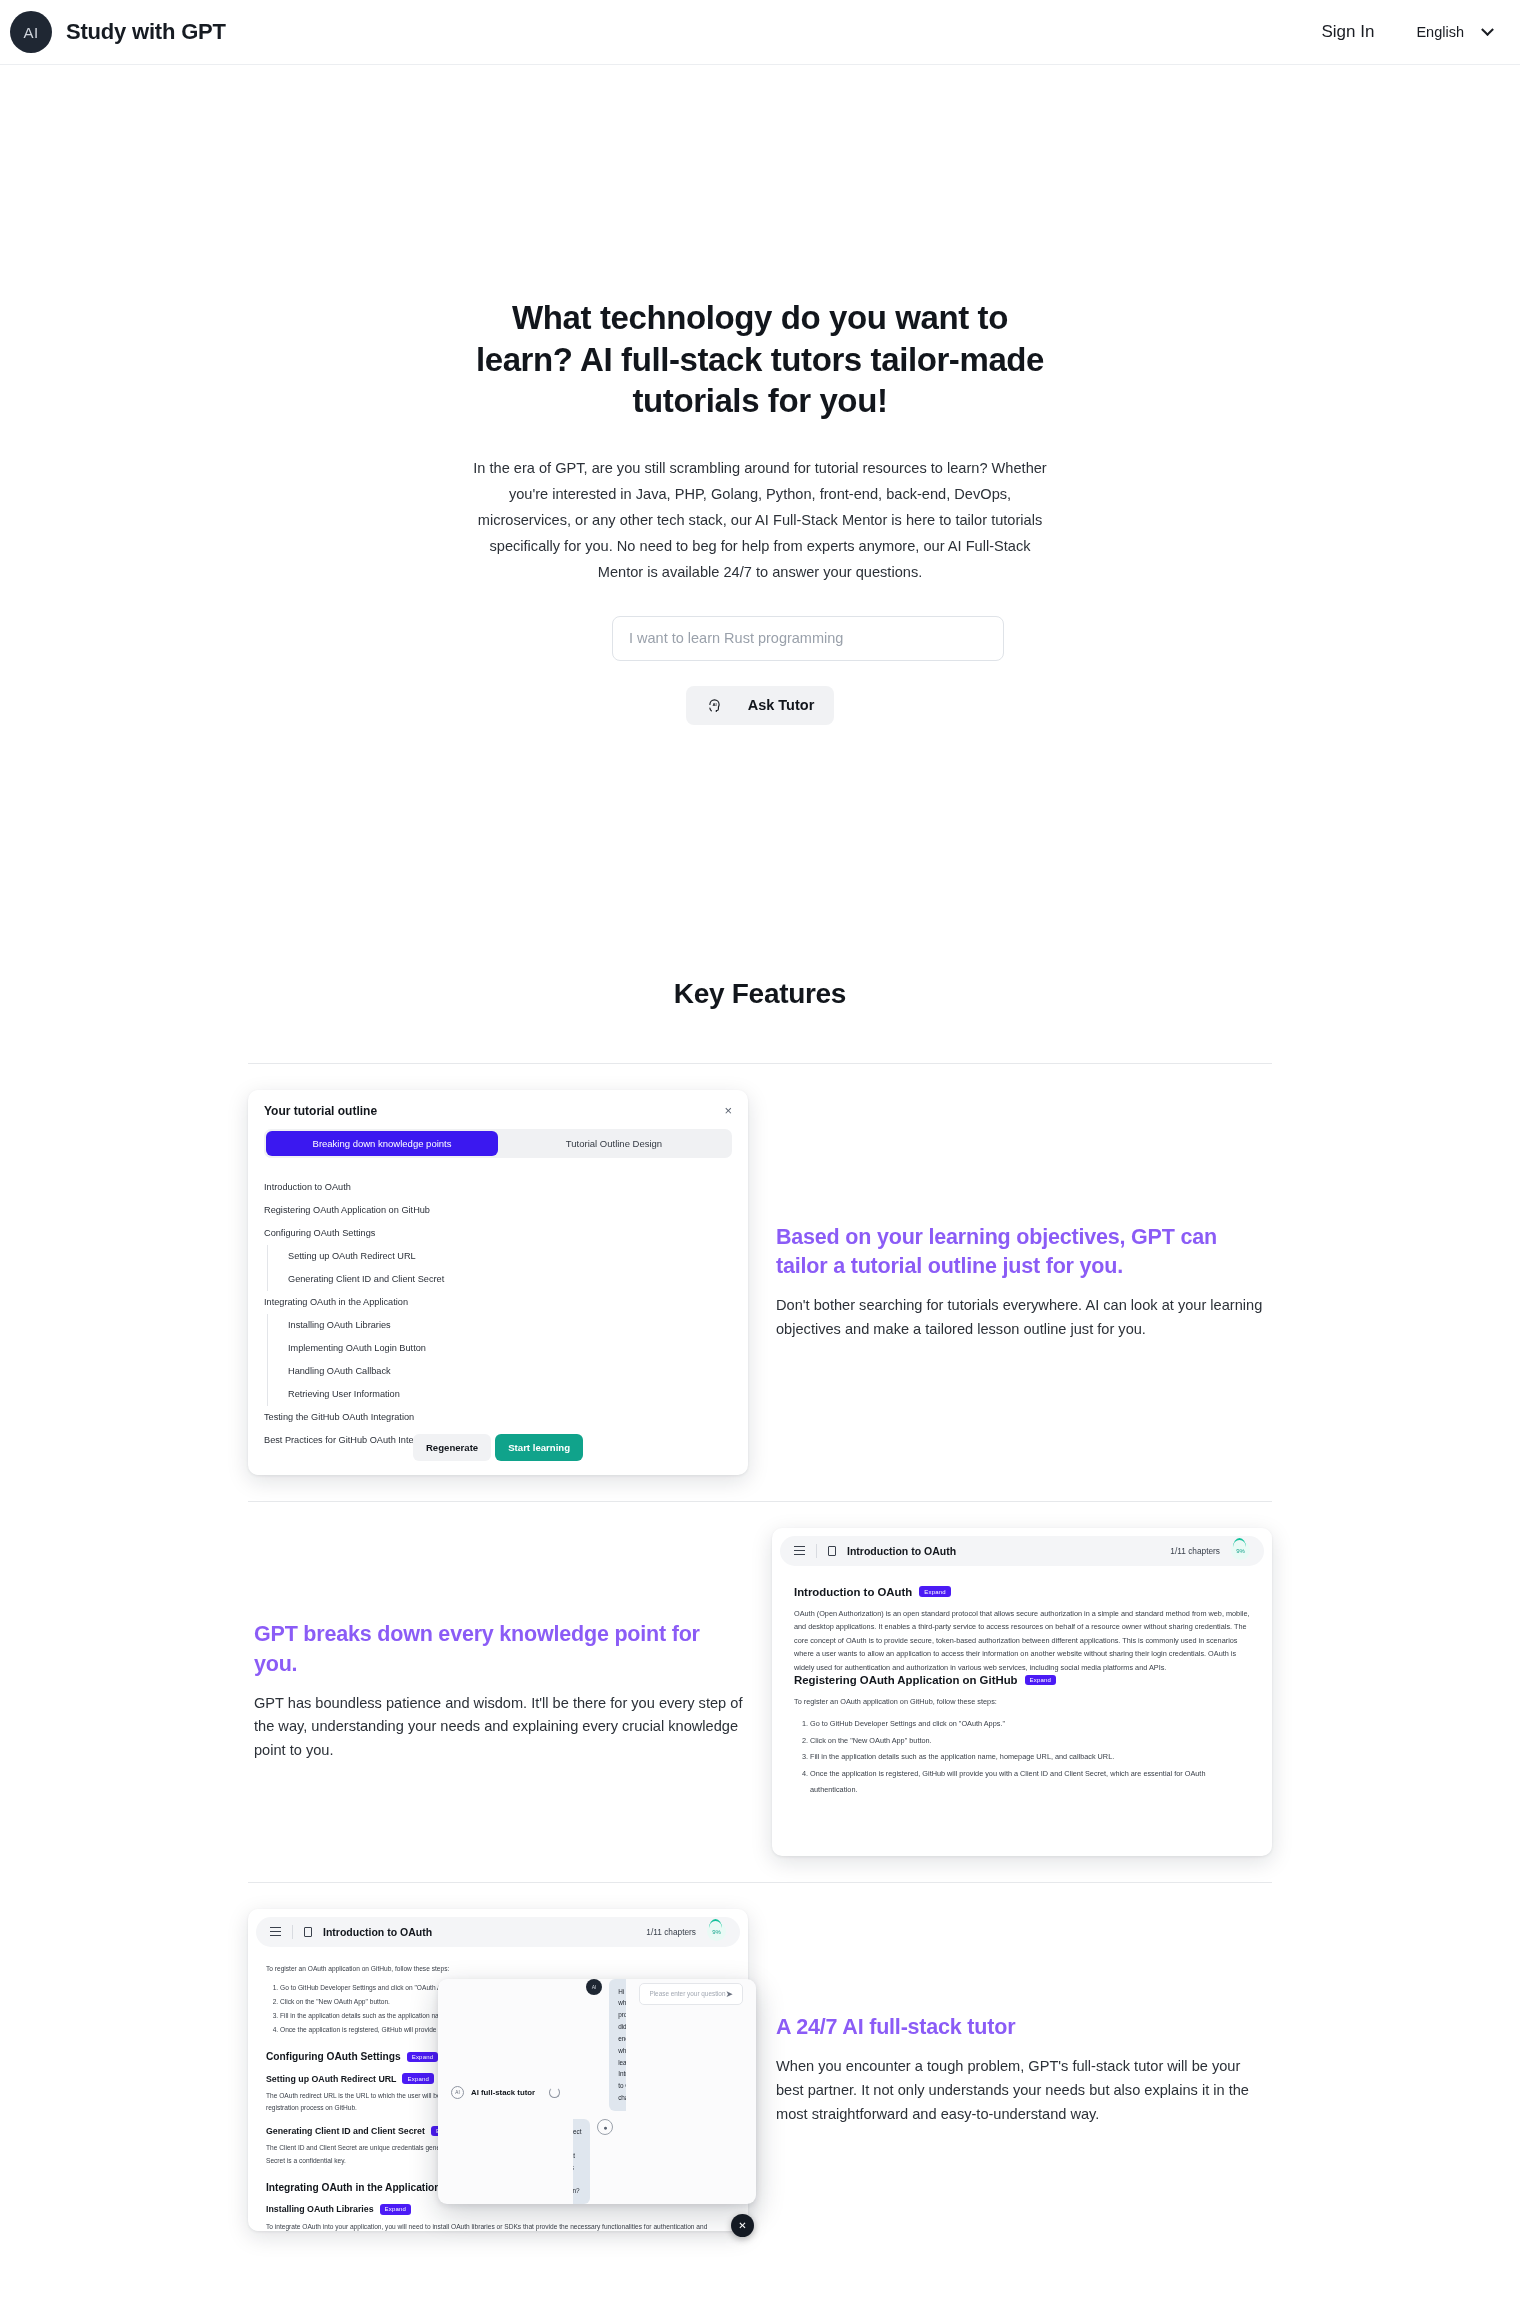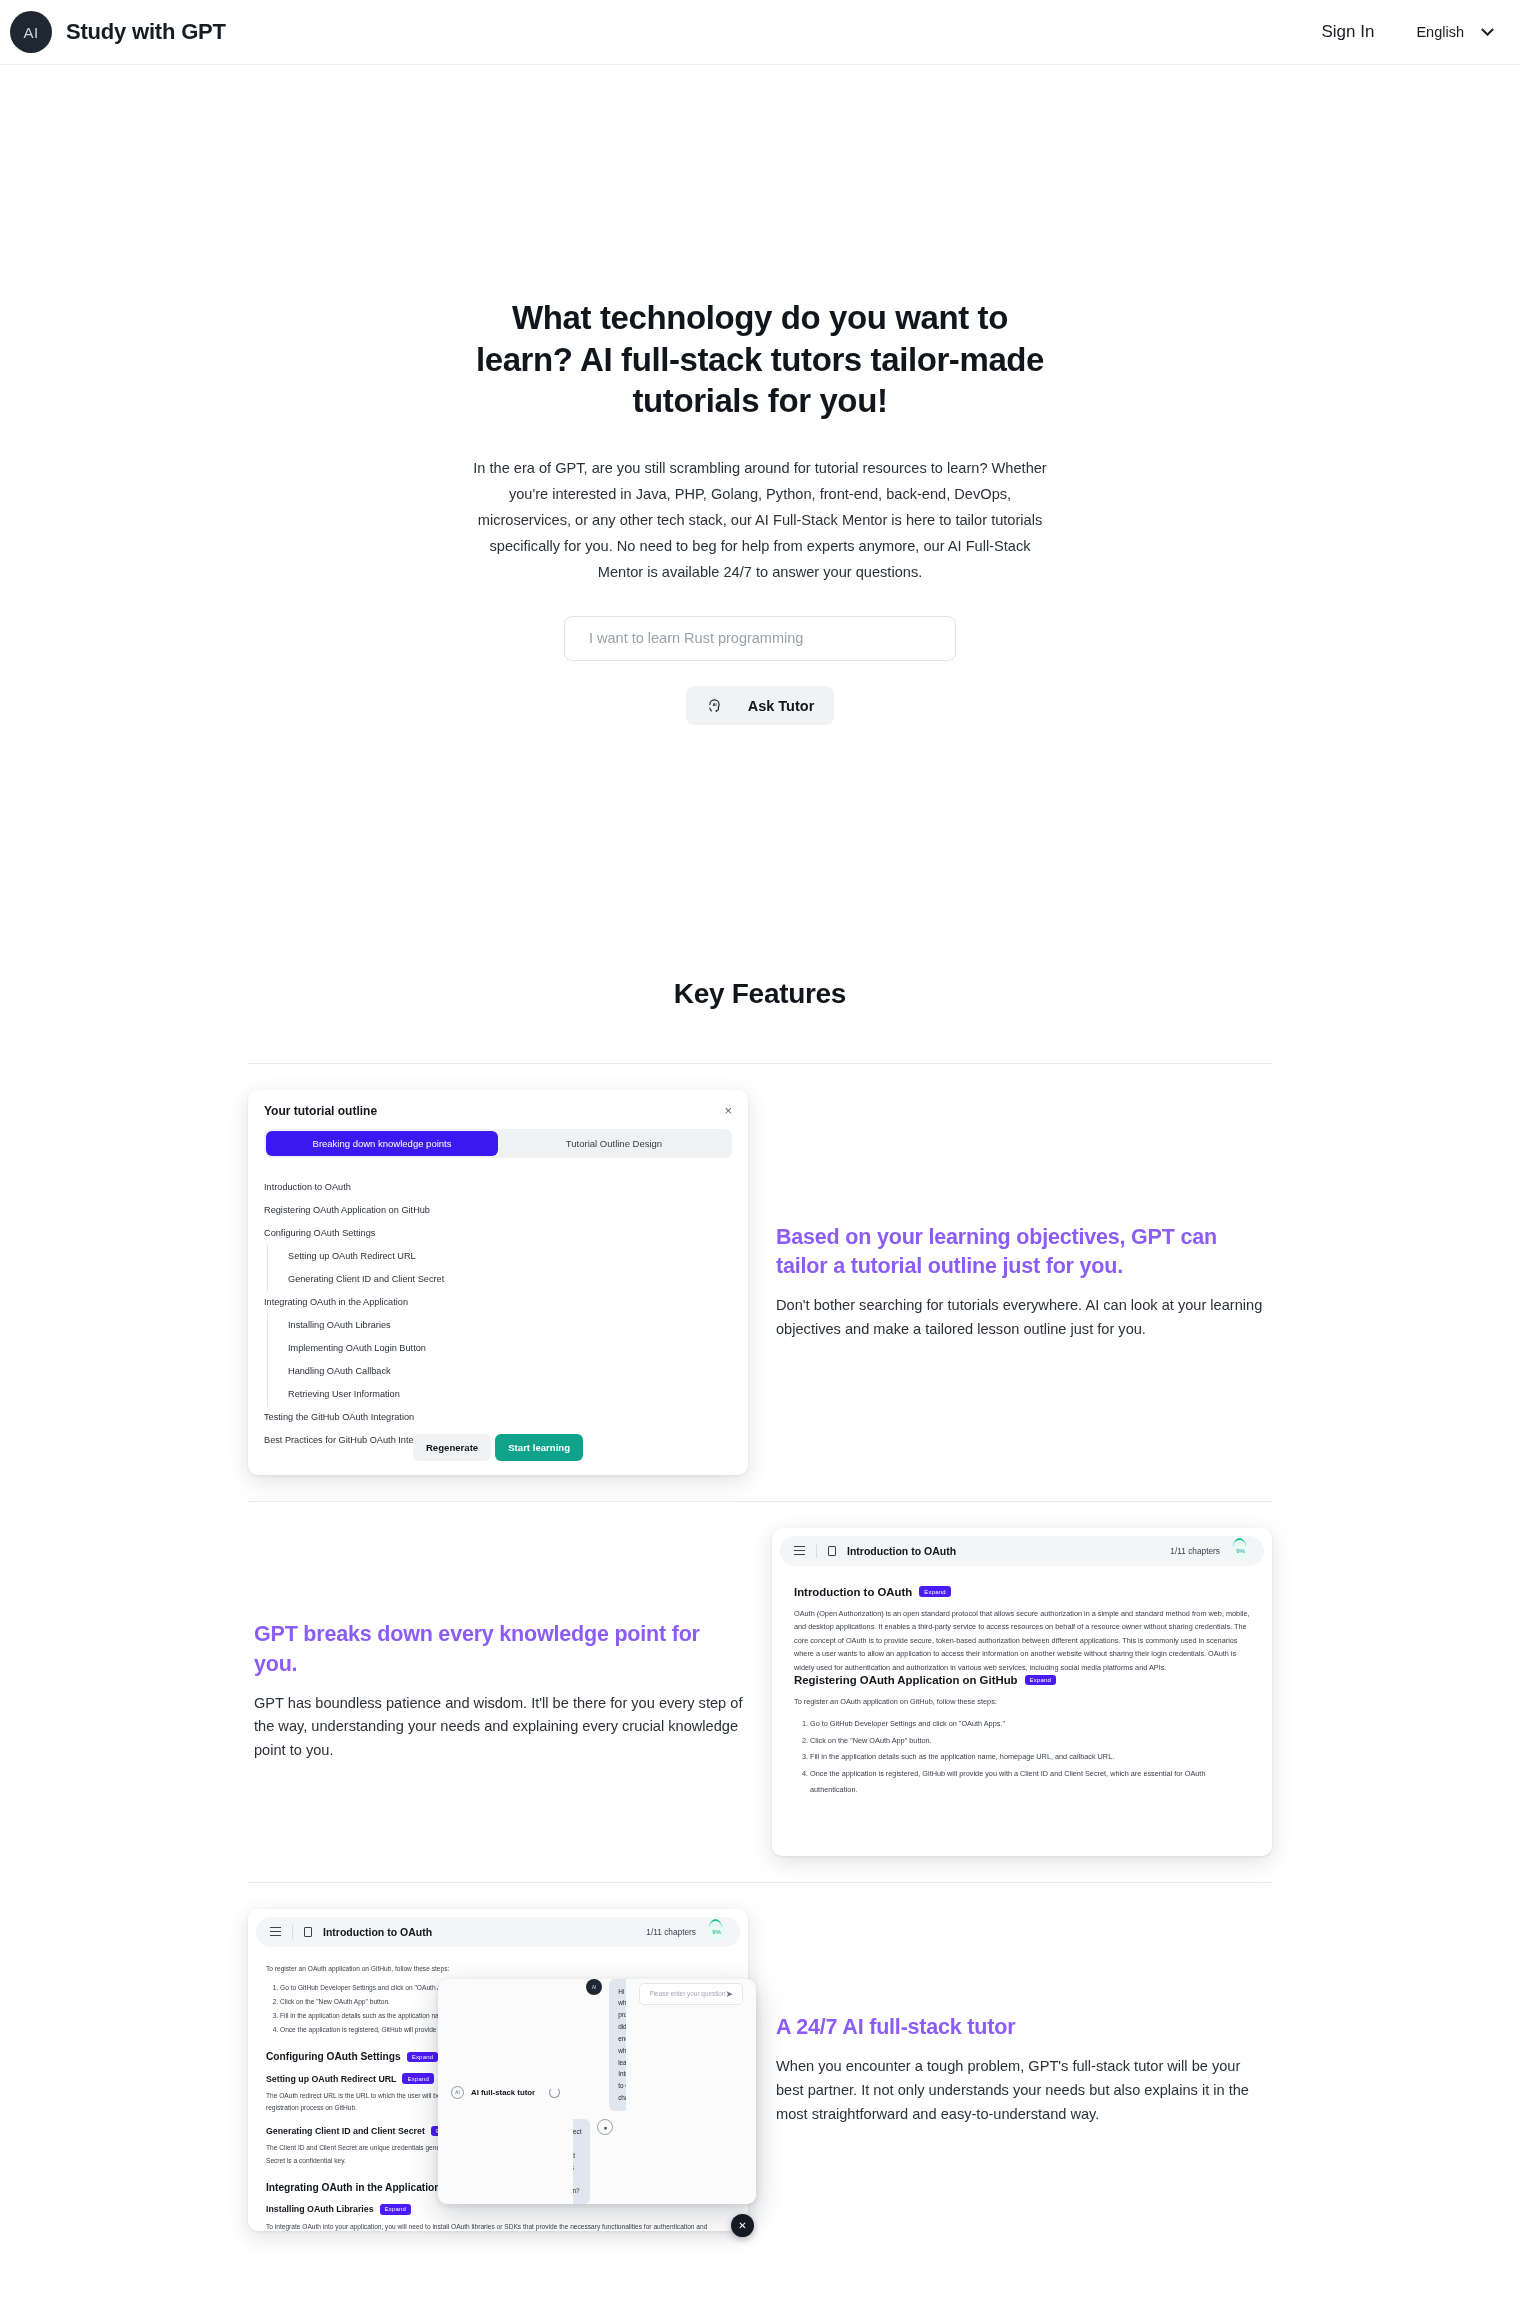--- a/index.html
+++ b/index.html
@@ -45,26 +45,26 @@
     max-width: 600px; margin: 0 auto;
   }
   .hero p.sub {
     margin: 34px auto 0;
     max-width: 582px;
     font-size: 14.6px; line-height: 1.78; color: #2c3138;
   }
   .search-wrap { margin: 30px auto 0; width: 392px; }
   .search-input {
     width: 100%; height: 45px; border: 1px solid #dfe3e8; border-radius: 8px;
-    padding: 0 24px; font-size: 14.5px; color: #2c3138; background: #fff;
-    font-family: "Liberation Sans", sans-serif; outline: none;
+    padding: 0 16px; font-size: 14.5px; color: #2c3138; background: #fff;
+    font-family: "Liberation Sans", sans-serif; outline: none; margin-left: 48px;
   }
   .search-input::placeholder { color: #9aa1ab; }
   .ask-btn {
-    margin: 25px auto 0; display: flex; align-items: flex-end; gap: 25px;
+    margin: 25px auto 0; display: flex; align-items: center; gap: 25px;
     background: #f1f2f4; border: none; border-radius: 8px;
     padding: 11px 20px; cursor: pointer;
     font-size: 14.5px; font-weight: bold; color: #12161c;
     font-family: "Liberation Sans", sans-serif;
   }
 
   
   .kf-title {
     margin-top: 253px; text-align: center;
     font-size: 28px; font-weight: bold; color: #12161c; letter-spacing: -0.3px;

